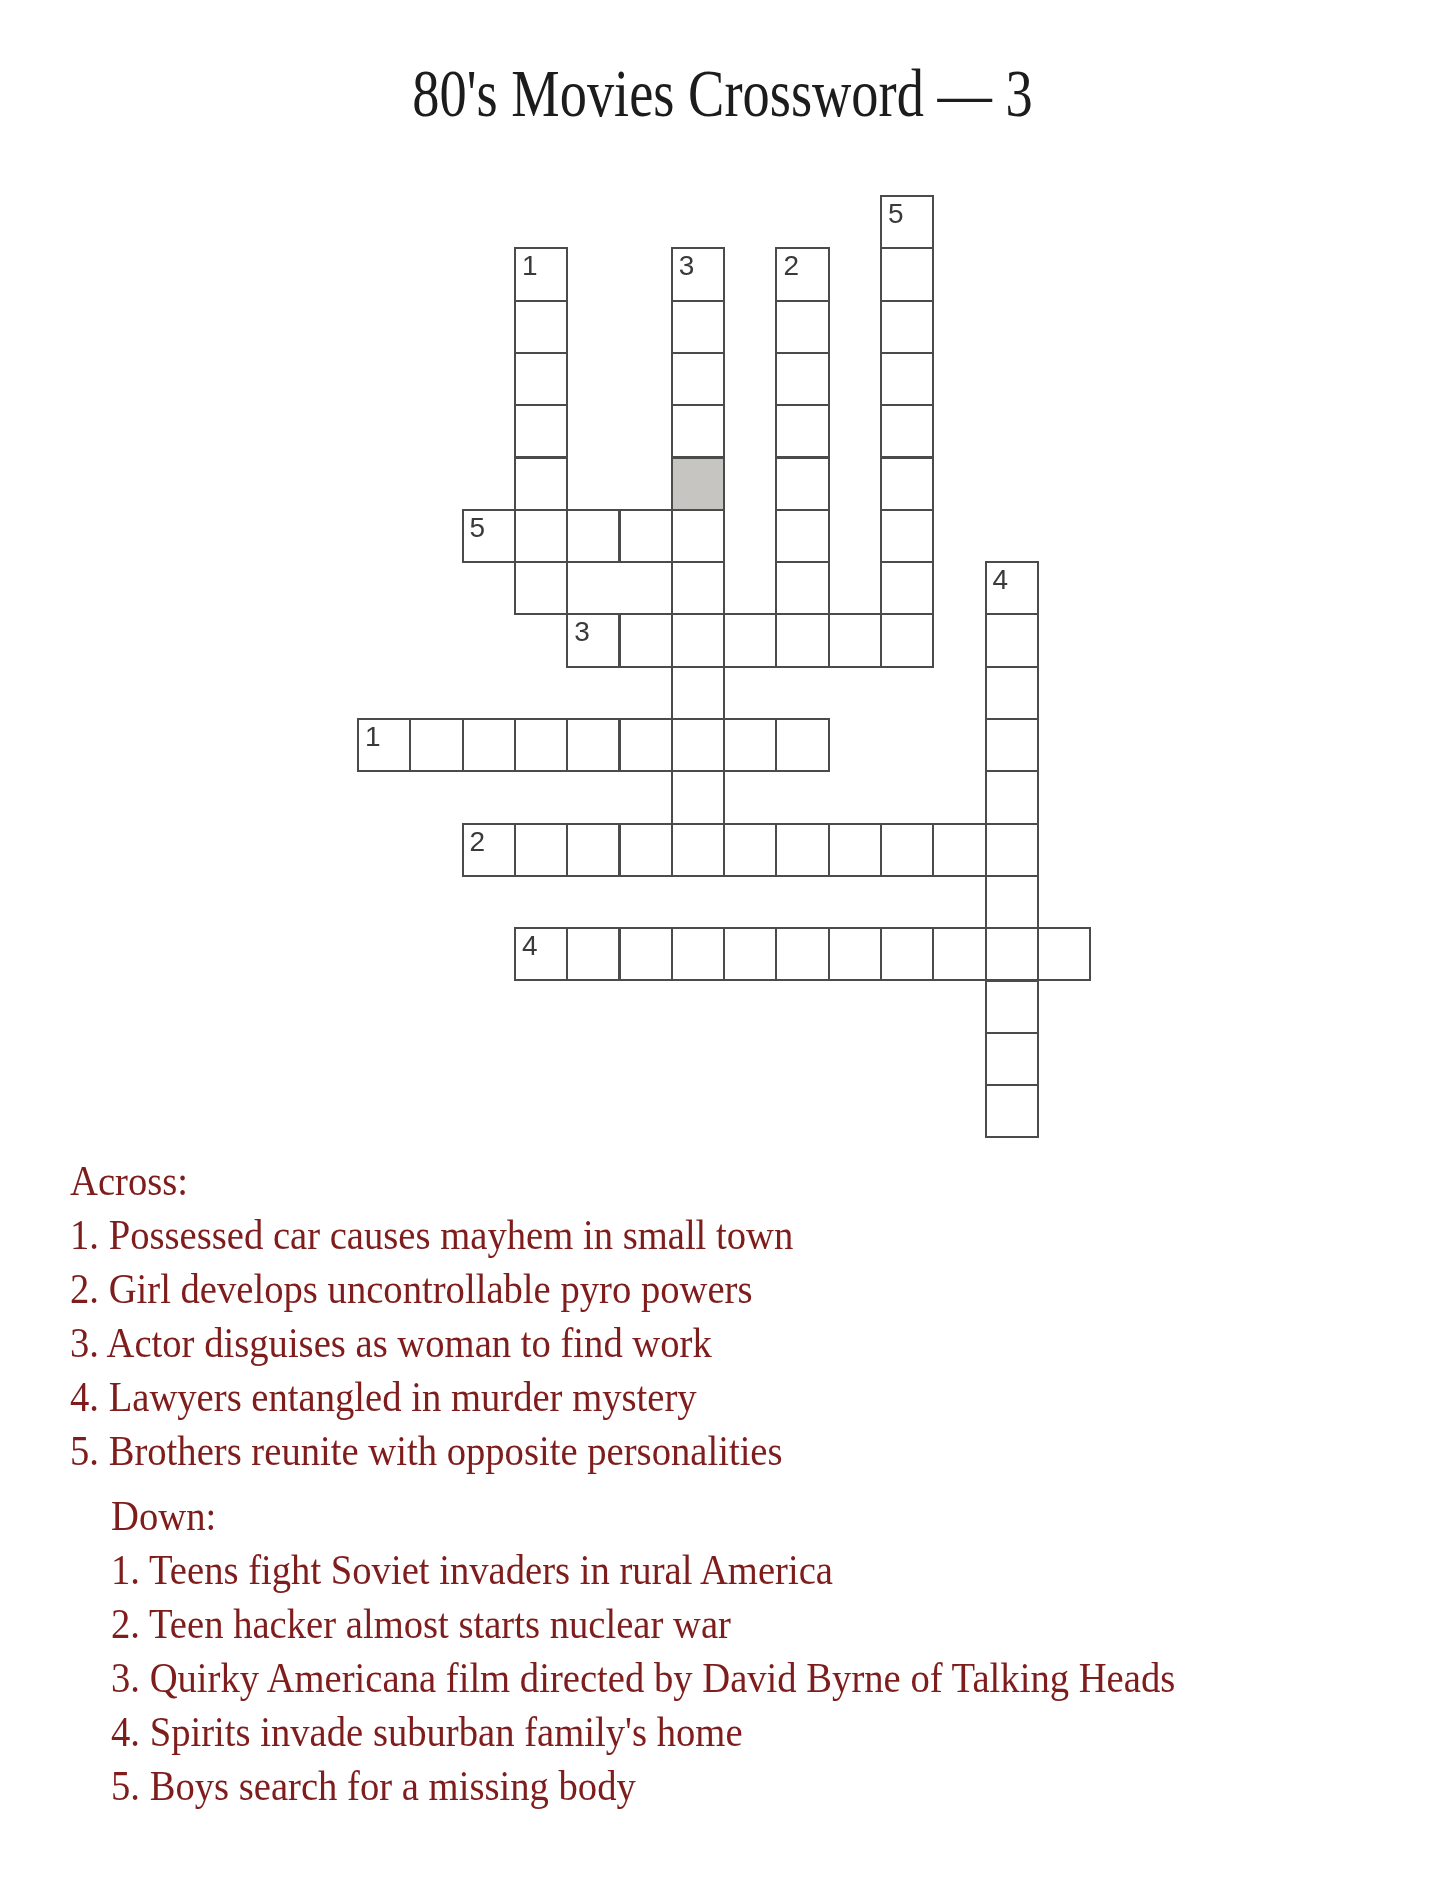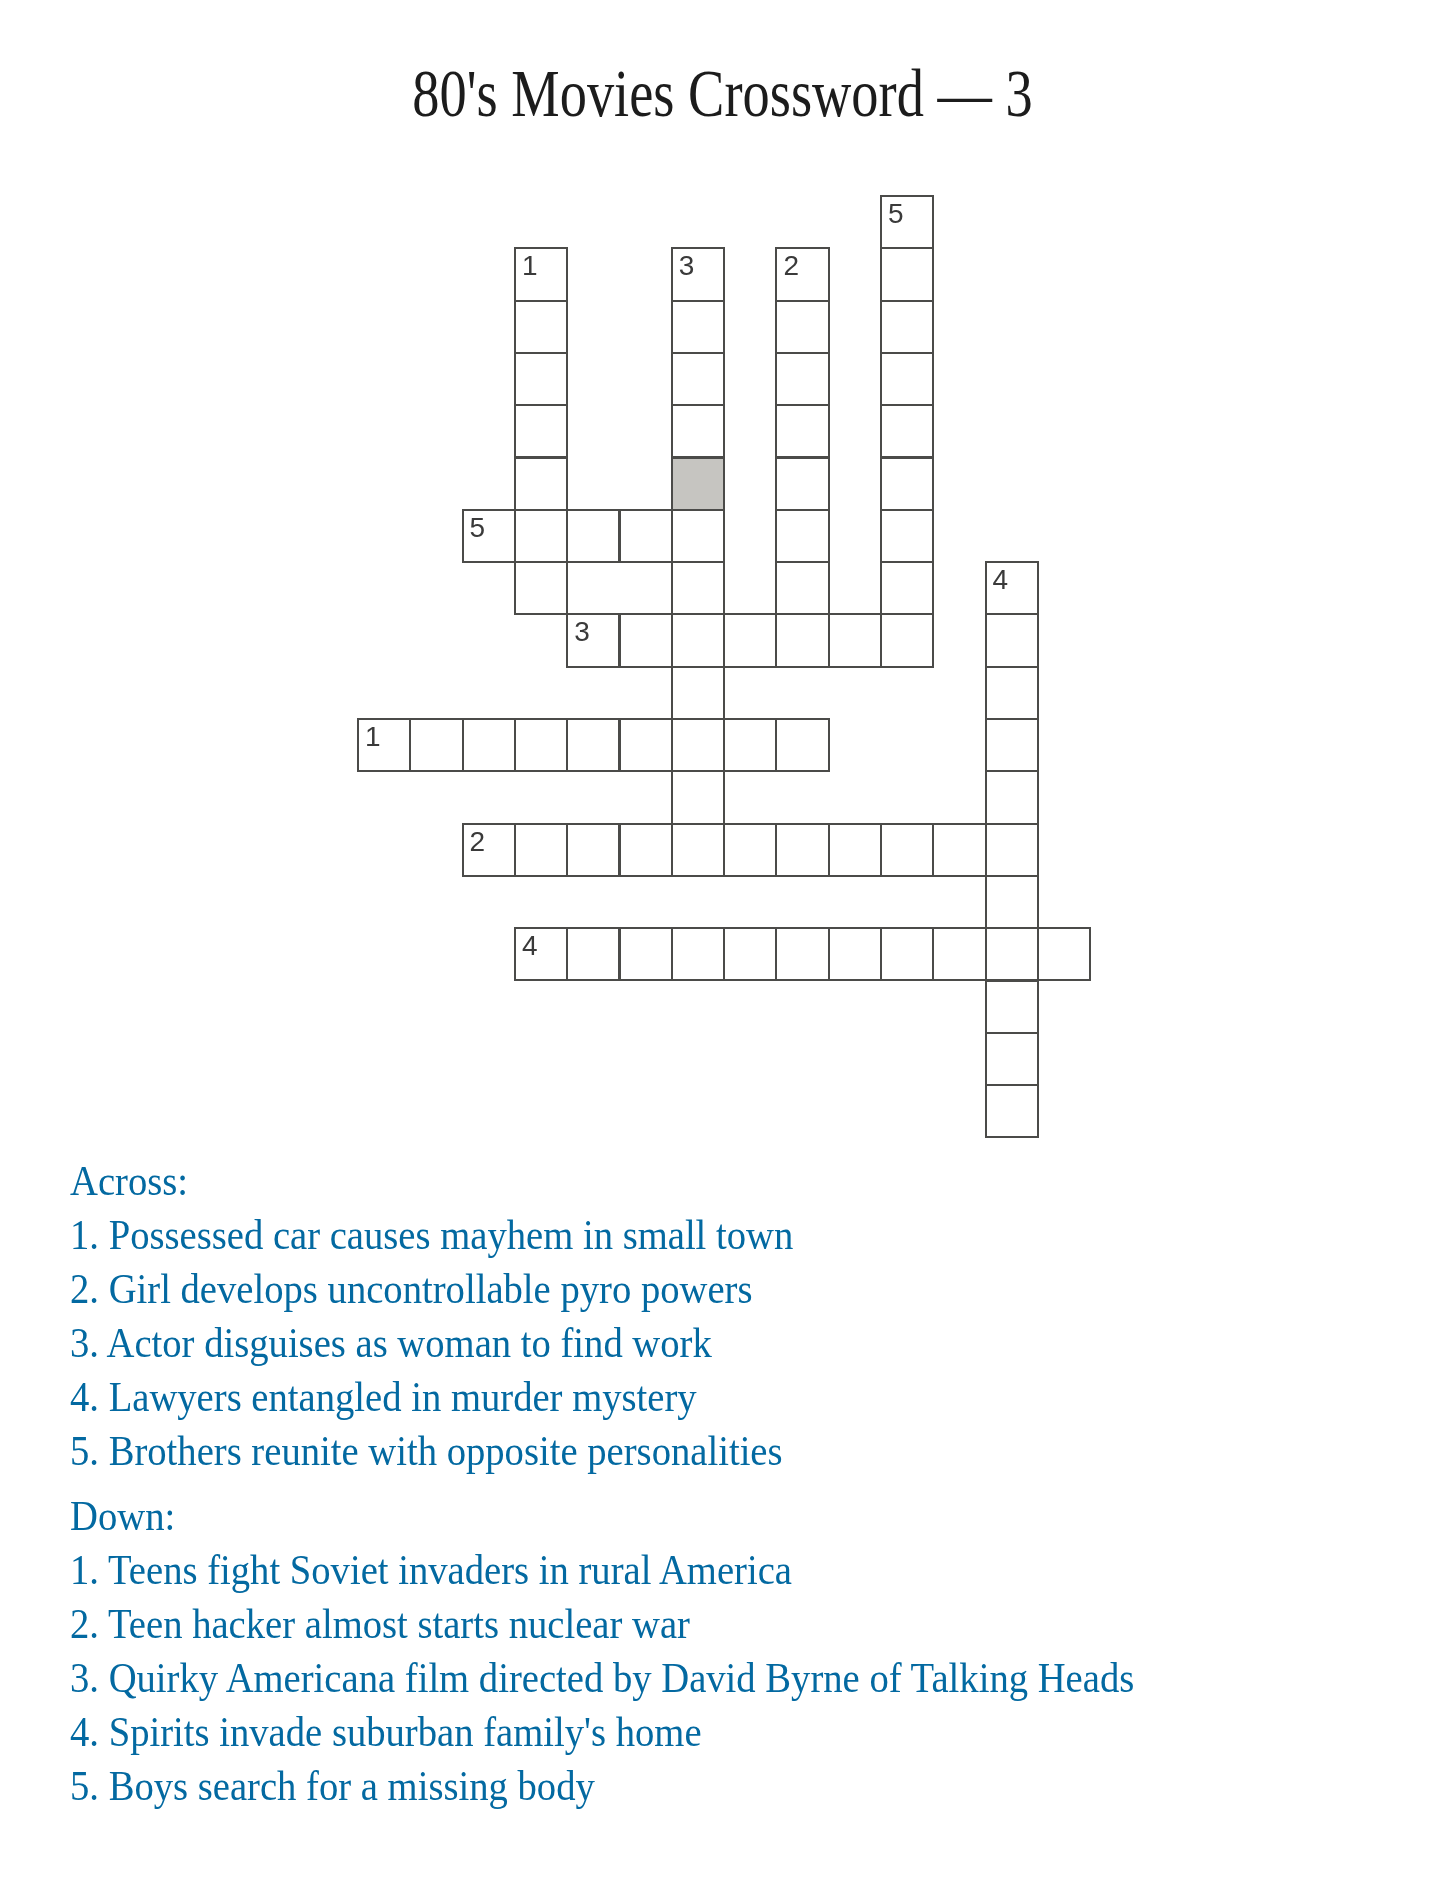--- a/index.html
+++ b/index.html
@@ -48,25 +48,25 @@
     font-size:28px;
     line-height:1;
     color:#3a3a3a;
   }
   .clue-block{
     position:absolute;
     left:70px;
     font-family:"Liberation Serif", serif;
     font-size:42px;
     line-height:54px;
-    color:#0369a1;
+    color:#7f1d1d;
     white-space:nowrap;
   }
   #across-block{ top:1154px; }
-  #down-block{ top:1489px; }
+  #down-block{ top:1489px;margin-left:41px; }
   .clue-heading, .clue-line{
     transform:scaleX(0.92);
     transform-origin:0 50%;
   }
 </style>
 </head>
 <body>
 
 <div class="page">
 

